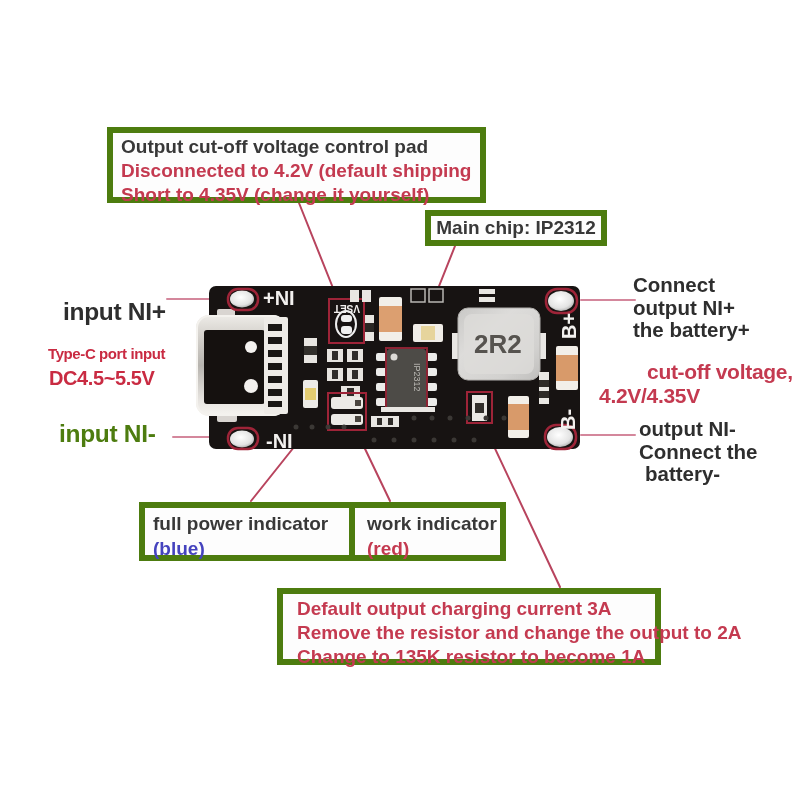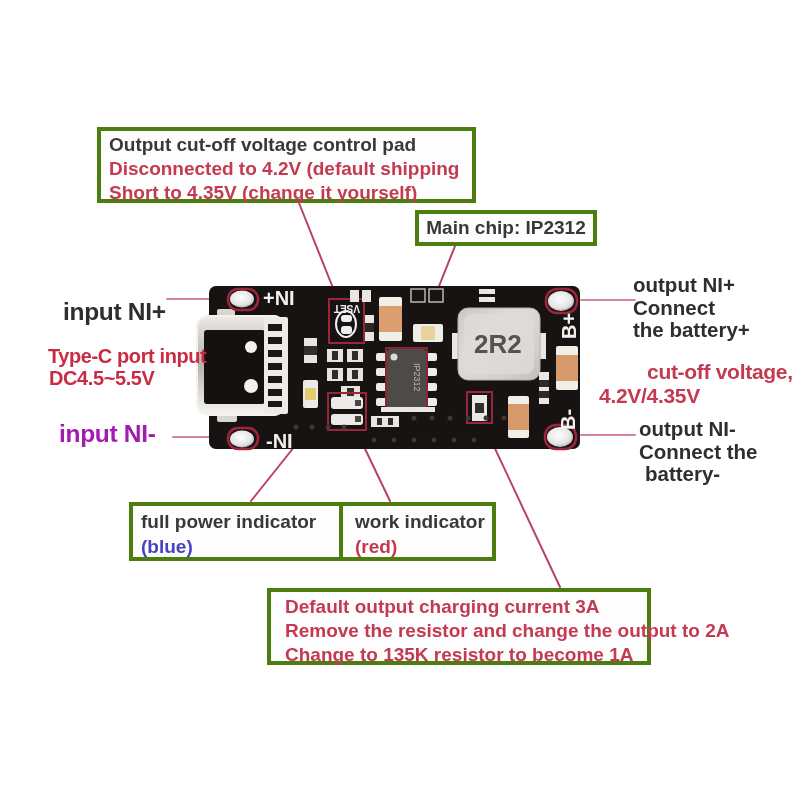--- a/index.html
+++ b/index.html
@@ -1,40 +1,40 @@
 <!DOCTYPE html>
 <html><head>
 <meta charset="utf-8">
 <style>
   html,body{margin:0;padding:0;background:#ffffff;}
   .canvas{position:relative;width:800px;height:800px;background:#ffffff;overflow:hidden;
           font-family:"Liberation Sans",sans-serif;}
   .art{position:absolute;left:0;top:0;width:800px;height:800px;}
-  .box{position:absolute;background:#fdfdfd;border:4px solid #4d7c0f;box-sizing:border-box;}
+  .box{position:absolute;background:#fdfdfd;border:6px solid #4d7c0f;box-sizing:border-box;margin-left:10px;}
   .box div{white-space:nowrap;}
   .t-dark{color:#383838;}
   .t-red{color:#c43a50;}
   .t-red2{color:#c92b42;}
   .t-blue{color:#4543be;}
   .lbl{position:absolute;font-weight:700;white-space:nowrap;}
 
   .box-top{left:97px;top:127px;width:379px;height:76px;padding:2px 0 0 8px;
            font-size:19px;font-weight:700;line-height:24px;}
   .box-chip{left:415px;top:210px;width:182px;height:36px;font-size:19px;font-weight:700;
             display:flex;align-items:center;justify-content:center;}
   .box-full{left:129px;top:502px;width:216px;height:59px;padding:3px 0 0 8px;
             font-size:19px;font-weight:700;line-height:25px;}
   .box-work{left:339px;top:502px;width:157px;height:59px;padding:3px 0 0 12px;
             font-size:19px;font-weight:700;line-height:25px;}
   .box-bottom{left:267px;top:588px;width:384px;height:77px;padding:3px 0 0 14px;
               font-size:19px;font-weight:700;line-height:24px;}
 
   .lbl-input-pos{left:63px;top:286px;font-size:24.5px;color:#2e2e2e;letter-spacing:-0.3px;margin-top:12px;}
-  .lbl-input-neg{left:59px;top:420px;font-size:24.5px;color:#a21caf;letter-spacing:-0.3px;}
-  .lbl-typec1{left:48px;top:345px;font-size:20px;letter-spacing:-0.4px;}
+  .lbl-input-neg{left:59px;top:420px;font-size:24.5px;color:#4d7c0f;letter-spacing:-0.3px;}
+  .lbl-typec1{left:48px;top:345px;font-size:15px;letter-spacing:-0.4px;}
   .lbl-typec2{left:49px;top:367px;font-size:20px;letter-spacing:-0.4px;}
   .rblock{position:absolute;font-weight:700;font-size:20.5px;line-height:22.5px;color:#2e2e2e;}
   .rblock div{white-space:nowrap;}
   .rblock-pos{left:633px;top:274px;}
   .rblock-neg{left:639px;top:418px;}
   .rblock-neg .ind{padding-left:6px;}
   .lbl-cut1{left:600px;top:360px;font-size:21px;letter-spacing:-0.3px;margin-left:47px;}
   .lbl-cut2{left:599px;top:384px;font-size:21px;letter-spacing:-0.3px;}
 </style>
 </head>
@@ -264,22 +264,22 @@
     <div class="t-red">Remove the resistor and change the output to 2A</div>
     <div class="t-red">Change to 135K resistor to become 1A</div>
   </div>
 
   <span class="lbl lbl-input-pos">input NI+</span>
   <span class="lbl lbl-input-neg">input NI-</span>
   <span class="lbl lbl-typec1 t-red2">Type-C port input</span>
   <span class="lbl lbl-typec2 t-red2">DC4.5~5.5V</span>
 
   <div class="rblock rblock-pos">
+    <div>Connect</div>
     <div>output NI+</div>
-    <div>Connect</div>
     <div>the battery+</div>
   </div>
 
   <span class="lbl lbl-cut1 t-red">cut-off voltage,</span>
   <span class="lbl lbl-cut2 t-red">4.2V/4.35V</span>
 
   <div class="rblock rblock-neg">
     <div>output NI-</div>
     <div>Connect the</div>
     <div class="ind">battery-</div>

